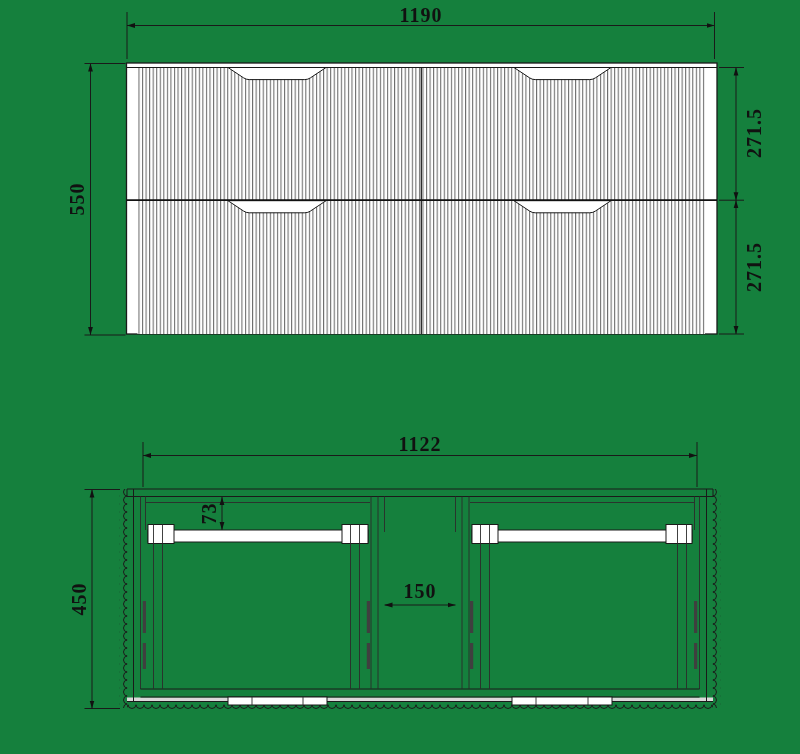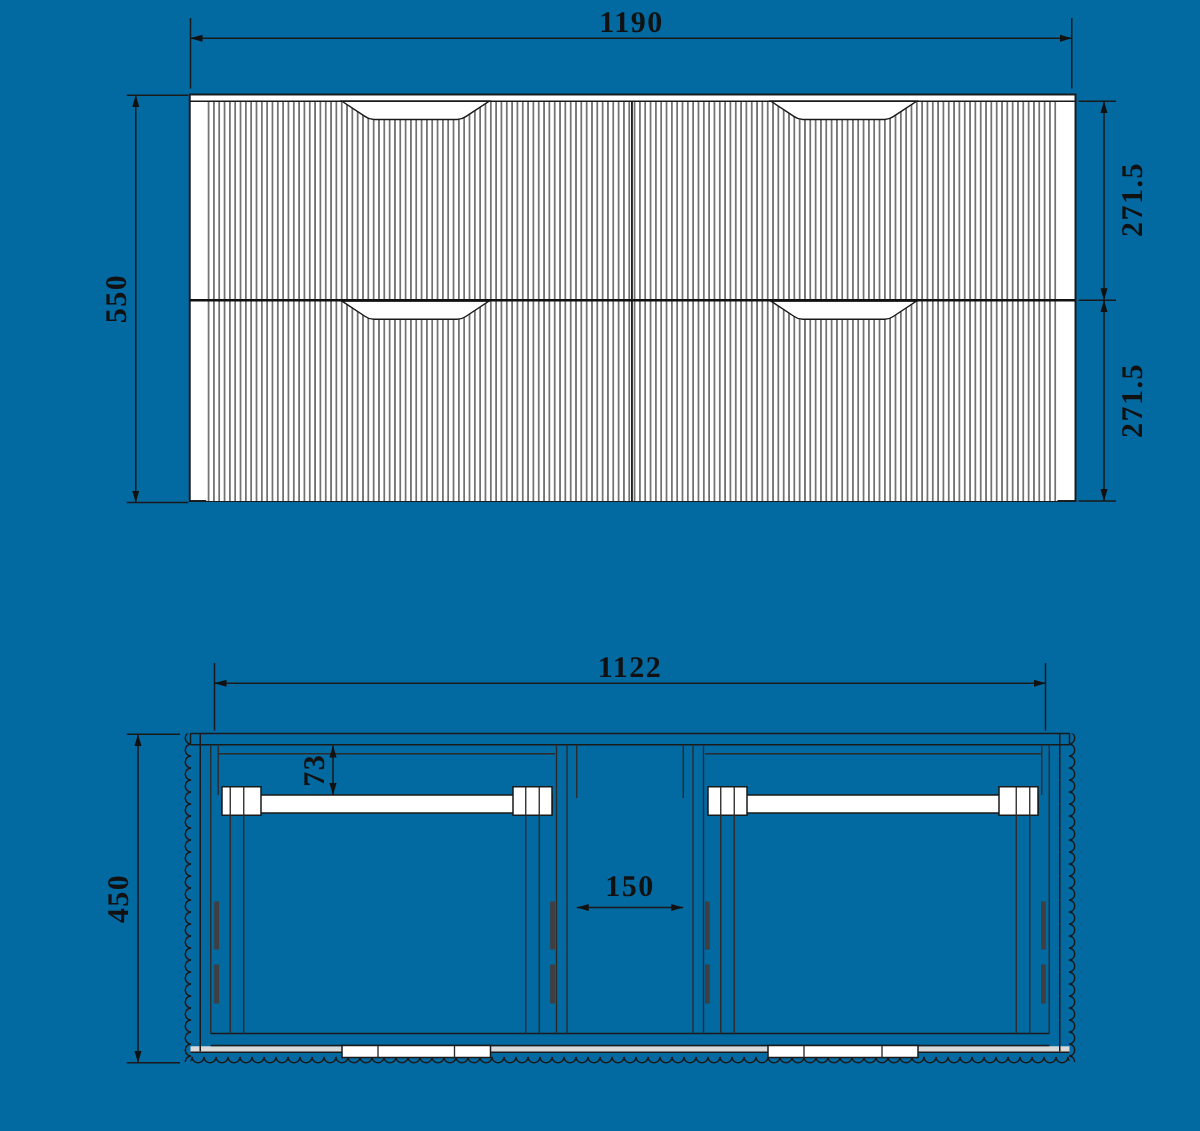--- a/index.html
+++ b/index.html
@@ -1,16 +1,16 @@
 <!DOCTYPE html>
 <html><head>
 <meta charset="utf-8">
 <style>
   html,body{margin:0;padding:0;background:#ffffff;}
-  .stage{position:relative;width:800px;height:754px;background:#0369a1;overflow:hidden;
+  .stage{position:relative;width:800px;height:754px;background:#15803d;overflow:hidden;
          font-family:"Liberation Serif", serif;}
   svg{display:block;}
   .ln{stroke:#1a1a1a;stroke-width:1;fill:none;}
   .ln-heavy{stroke:#111111;stroke-width:1.7;fill:none;}
   .ln-thin{stroke:#2b2b2b;stroke-width:0.9;fill:none;}
   .dim{stroke:#1a1a1a;stroke-width:1;fill:none;}
   .dim-text{font-family:"Liberation Serif", serif;font-weight:700;font-size:20px;fill:#111111;
             letter-spacing:1px;}
   .white-fill{fill:#ffffff;stroke:#1a1a1a;stroke-width:1;}
   .clip{fill:#3f3f3f;stroke:none;}

